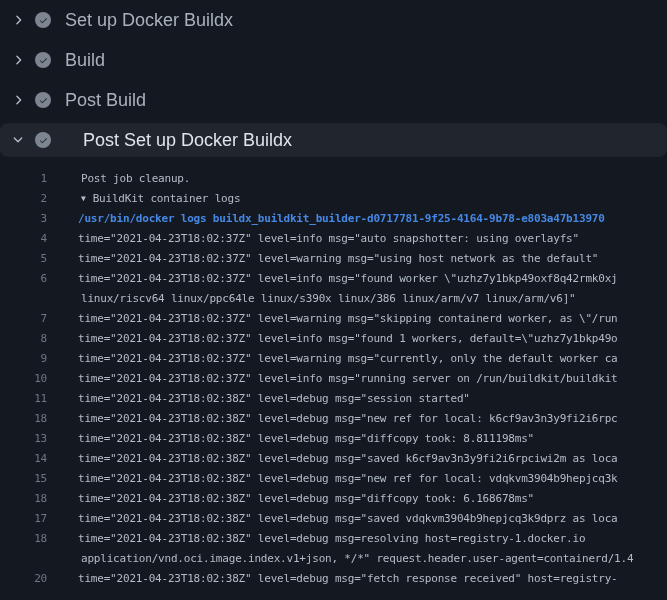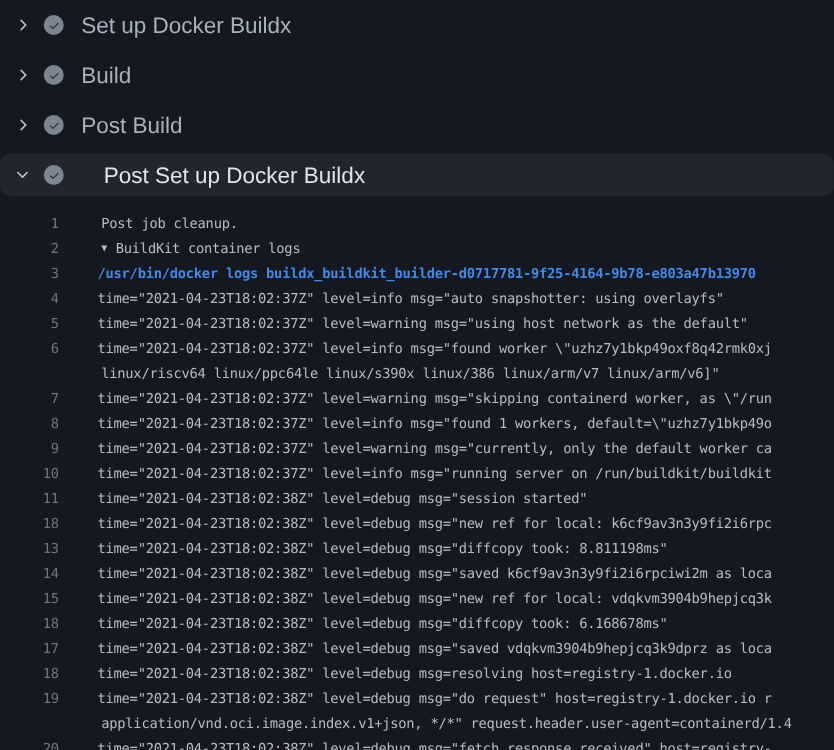--- a/index.html
+++ b/index.html
@@ -177,24 +177,20 @@
         <span class="lt">time="2021-04-23T18:02:38Z" level=debug msg="diffcopy took: 6.168678ms"</span>
       </div>
       <div class="log-line ind1">
         <span class="ln">17</span>
         <span class="lt">time="2021-04-23T18:02:38Z" level=debug msg="saved vdqkvm3904b9hepjcq3k9dprz as loca</span>
       </div>
       <div class="log-line ind1">
         <span class="ln">18</span>
         <span class="lt">time="2021-04-23T18:02:38Z" level=debug msg=resolving host=registry-1.docker.io</span>
       </div>
-      <div class="log-line ind1">
-        <span class="ln">19</span>
-        <span class="lt">time="2021-04-23T18:02:38Z" level=debug msg="do request" host=registry-1.docker.io r</span>
-      </div>
       <div class="log-line cont ind0">
         <span class="ln"></span>
         <span class="lt">application/vnd.oci.image.index.v1+json, */*" request.header.user-agent=containerd/1.4</span>
       </div>
       <div class="log-line ind1">
         <span class="ln">20</span>
         <span class="lt">time="2021-04-23T18:02:38Z" level=debug msg="fetch response received" host=registry-</span>
       </div>
     </div>
 

